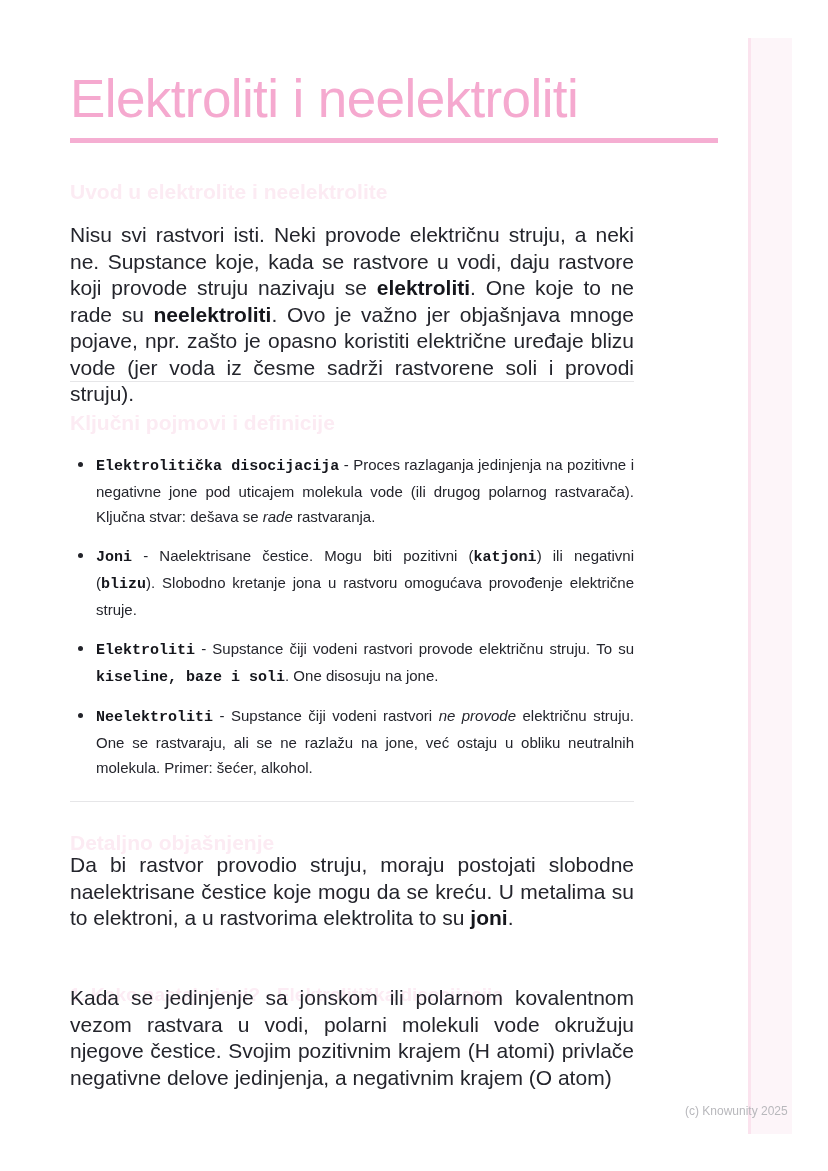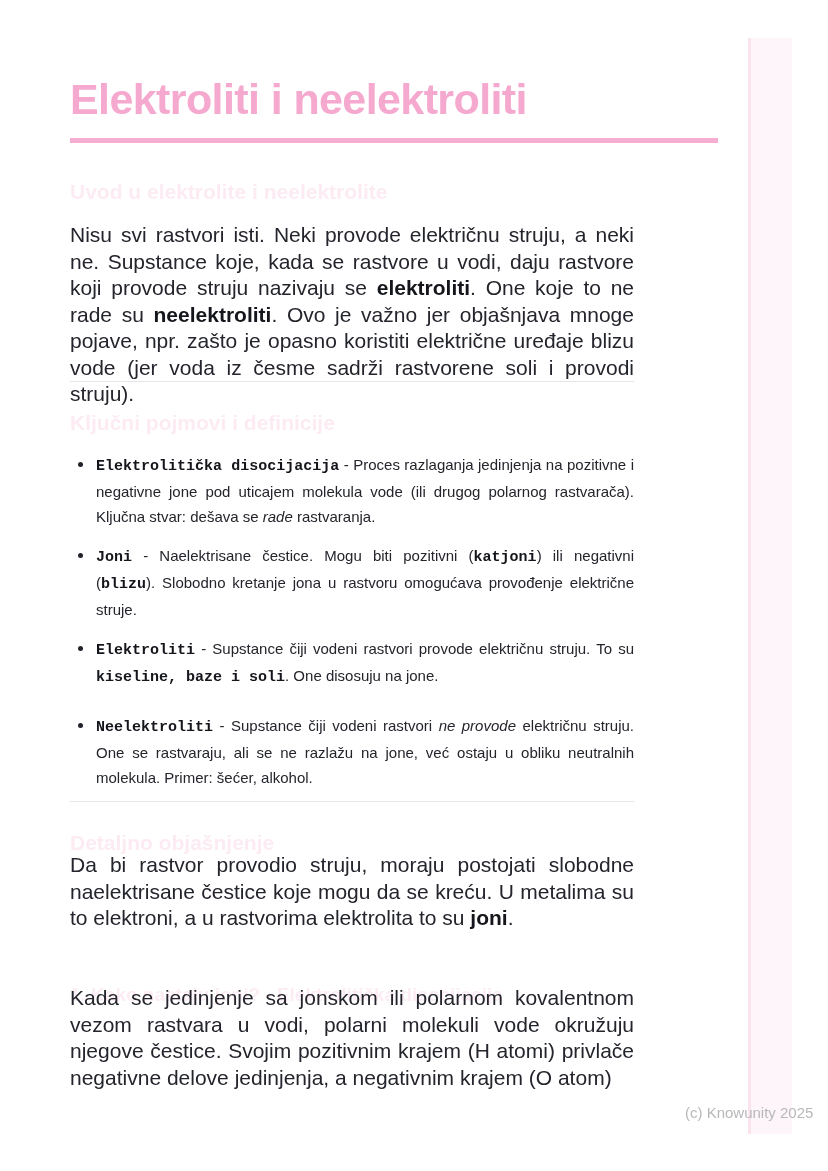--- a/index.html
+++ b/index.html
@@ -11,21 +11,21 @@
   .side-band {
     position: absolute; left: 748px; top: 38px; width: 44px; height: 1096px;
     background: #fdf5f9;
   }
   .side-band-line {
     position: absolute; left: 748px; top: 38px; width: 3px; height: 1096px;
     background: #fbe3ee;
   }
   .title {
     position: absolute; left: 70px; top: 74px;
-    font-size: 43px; font-weight: bold; color: #f5a9cf;
+    font-size: 53px; font-weight: normal; color: #f5a9cf;
     letter-spacing: -0.6px; line-height: 50px; margin: 0;
   }
   .title-rule {
     position: absolute; left: 70px; top: 138px; width: 648px; height: 5px;
     background: #f5aed2;
   }
   .h2 {
     position: absolute; left: 70px;
     font-size: 21px; font-weight: bold; color: #fcebf3;
     margin: 0; line-height: 28px;
@@ -50,21 +50,21 @@
     font-size: 15px; line-height: 25px; text-align: justify;
     padding-left: 26px; box-sizing: border-box; margin: 0; color: #24252c;
   }
   .bullet::before {
     content: ""; position: absolute; left: 8px; top: 10px;
     width: 5px; height: 5px; border-radius: 50%; background: #22232a;
   }
   .bullet b { font-weight: bold; color: #15161c; font-family: Liberation Mono, monospace; }
   .footer {
     position: absolute; left: 685px; top: 1104px;
-    font-size: 15px; color: #b8b8bc;
+    font-size: 12px; color: #b8b8bc;
   }
 </style>
 </head>
 <body>
 
 <div class="side-band"></div>
 <div class="side-band-line"></div>
 
 <h1 class="title">Elektroliti i neelektroliti</h1>
 <div class="title-rule"></div>
@@ -75,21 +75,21 @@
 <div class="rule" style="top:381px;"></div>
 
 <h2 class="h2" style="top:409px;">Ključni pojmovi i definicije</h2>
 
 <p class="bullet" style="top:452px;"><b>Elektrolitička disocijacija</b><span> - Proces razlaganja jedinjenja na pozitivne i negativne jone pod uticajem molekula vode (ili drugog polarnog rastvarača). Ključna stvar: dešava se </span><i>rade</i><span> rastvaranja.</span></p>
 
 <p class="bullet" style="top:543px;"><b>Joni</b><span> - Naelektrisane čestice. Mogu biti pozitivni (</span><b>katjoni</b><span>) ili negativni (</span><b>blizu</b><span>). Slobodno kretanje jona u rastvoru omogućava provođenje električne struje.</span></p>
 
 <p class="bullet" style="top:636px;"><b>Elektroliti</b><span> - Supstance čiji vodeni rastvori provode električnu struju. To su </span><b>kiseline, baze i soli</b><span>. One disosuju na jone.</span></p>
 
-<p class="bullet" style="top:703px;margin-top:10px;"><b>Neelektroliti</b><span> - Supstance čiji vodeni rastvori </span><i>ne provode</i><span> električnu struju. One se rastvaraju, ali se ne razlažu na jone, već ostaju u obliku neutralnih molekula. Primer: šećer, alkohol.</span></p>
+<p class="bullet" style="top:703px;"><b>Neelektroliti</b><span> - Supstance čiji vodeni rastvori </span><i>ne provode</i><span> električnu struju. One se rastvaraju, ali se ne razlažu na jone, već ostaju u obliku neutralnih molekula. Primer: šećer, alkohol.</span></p>
 
 <div class="rule" style="top:801px;"></div>
 
 <h2 class="h2" style="top:829px;">Detaljno objašnjenje</h2>
 <p class="para" style="top:852px;"><span>Da bi rastvor provodio struju, moraju postojati slobodne naelektrisane čestice koje mogu da se kreću. U metalima su to elektroni, a u rastvorima elektrolita to su </span><b>joni</b><span>.</span></p>
 
 <h3 class="h3" style="top:982px;">1. Kako nastaju joni? - Elektrolitička disocijacija</h3>
 <p class="para" style="top:985px;">Kada se jedinjenje sa jonskom ili polarnom kovalentnom vezom rastvara u vodi, polarni molekuli vode okružuju njegove čestice. Svojim pozitivnim krajem (H atomi) privlače negativne delove jedinjenja, a negativnim krajem (O atom)</p>
 
 <div class="footer">(c) Knowunity 2025</div>

